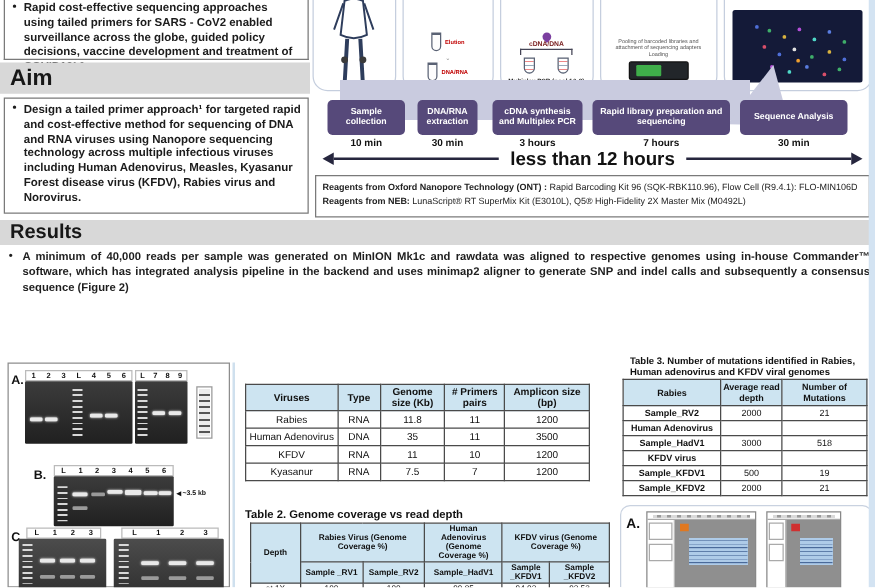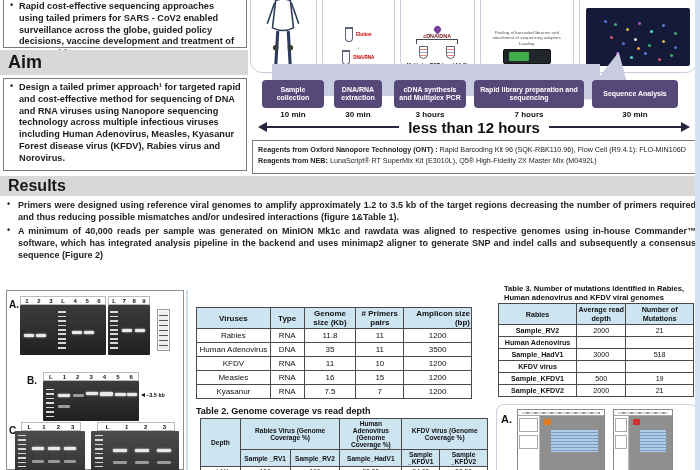--- a/index.html
+++ b/index.html
@@ -210,21 +210,20 @@
     <div class="ah ah-r"></div>
   </div>
 
   <div class="reagents">
     <div><b>Reagents  from Oxford Nanopore Technology (ONT) :</b><span> Rapid Barcoding Kit 96 (SQK-RBK110.96), Flow Cell (R9.4.1): FLO-MIN106D</span></div>
     <div><b>Reagents from NEB:</b><span> LunaScript® RT SuperMix Kit (E3010L), Q5® High-Fidelity 2X Master Mix  (M0492L)</span></div>
   </div>
 
   <div class="bar results-bar">Results</div>
   <div class="results-list">
-    <div class="rbullet">Primers were designed using reference viral genomes to amplify approximately 1.2 to 3.5 kb of the target regions decreasing the number of primers required and thus reducing possible mismatches and/or undesired interactions (figure 1&amp;Table 1).</div>
     <div class="rbullet">A minimum of 40,000 reads per sample was generated on MinION Mk1c and rawdata was aligned to respective genomes using in-house Commander™ software, which has integrated analysis pipeline in the backend and uses minimap2 aligner to generate SNP and indel calls and subsequently a consensus sequence (Figure 2)</div>
   </div>
 
   <div class="gel-box">
     <span class="gel-label" style="left:2px;top:8px;">A.</span>
     <div class="lane-strip" style="left:13px;top:5px;width:86px;">
       <span>1</span>
         <span>2</span>
         <span>3</span>
         <span>L</span>
@@ -311,48 +310,41 @@
   </div>
   <div class="divider-v"></div>
 
   <table class="dtable t1">
     <tbody>
         <tr>
       <th style="width:74px;">Viruses</th>
       <th style="width:34px;">Type</th>
       <th style="width:52px;">Genome size (Kb)</th>
       <th style="width:48px;"># Primers pairs</th>
-      <th style="width:68px;text-align:right;">Amplicon size (bp)</th>
+      <th style="width:68px;">Amplicon size (bp)</th>
     </tr>
     <tr>
           <td>Rabies</td>
           <td>RNA</td>
           <td>11.8</td>
           <td>11</td>
           <td>1200</td>
         </tr>
     <tr>
           <td>Human Adenovirus</td>
           <td>DNA</td>
           <td>35</td>
           <td>11</td>
           <td>3500</td>
         </tr>
     <tr>
           <td>KFDV</td>
           <td>RNA</td>
           <td>11</td>
           <td>10</td>
-          <td>1200</td>
-        </tr>
-    <tr>
-          <td>Measles</td>
-          <td>RNA</td>
-          <td>16</td>
-          <td>15</td>
           <td>1200</td>
         </tr>
     <tr>
           <td>Kyasanur</td>
           <td>RNA</td>
           <td>7.5</td>
           <td>7</td>
           <td>1200</td>
         </tr>
   </tbody>

